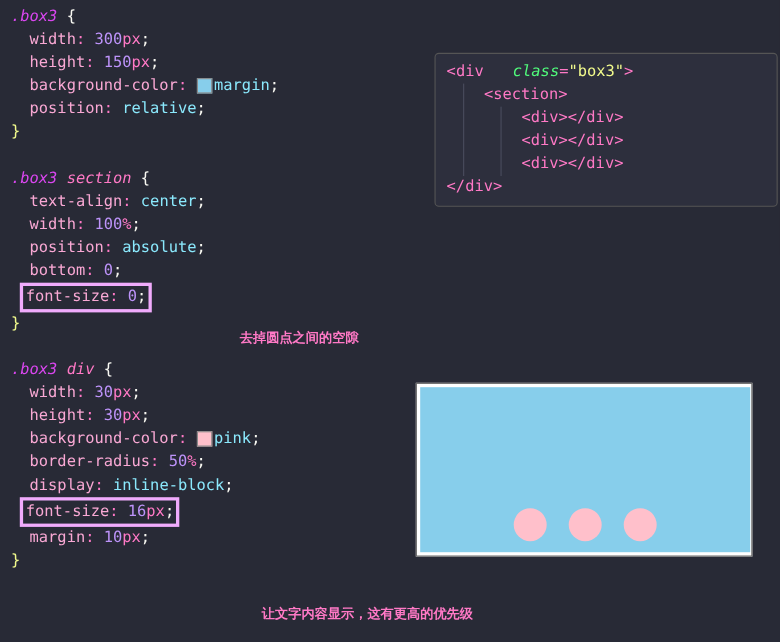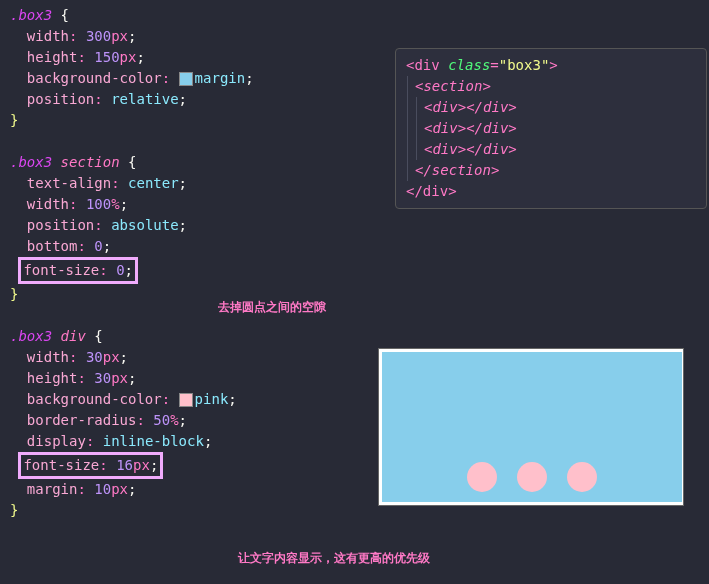--- a/index.html
+++ b/index.html
@@ -55,27 +55,26 @@
     width: 290px;
     background: #2d2f3d;
     border: 1px solid #555;
     border-radius: 4px;
     padding: 6px 10px;
     font-size: 14px;
     line-height: 1.5;
   }
   .html-panel .guide {
     border-left: 1px solid #4a4d5e;
-    margin-left: 1px;
-    padding-left: 7px;
-    font-style: italic;
+    margin-left: 15px;
+    padding-left: 18px;
   }
   .tag { color: #ff79c6; }
   .tagname { color: #ff79c6; }
-  .attr { color: #50fa7b; font-style: italic; }
+  .attr { color: #50fa7b; font-style: italic; margin-left: 18px; }
   .eq { color: #ff79c6; }
   .str { color: #f1fa8c; }
   
   .annotation {
     position: absolute;
     color: #ff79c6;
     font-weight: bold;
     font-size: 12px;
     font-family: sans-serif;
   }
@@ -150,21 +149,20 @@
 
 <div class="html-panel">
   <div class="line"><span class="tag">&lt;</span><span class="tagname">div</span> <span class="attr">class</span><span class="eq">=</span><span class="str">"box3"</span><span class="tag">&gt;</span></div>
   <div class="guide">
     <div class="line"><span class="tag">&lt;</span><span class="tagname">section</span><span class="tag">&gt;</span></div>
     <div class="guide">
       <div class="line"><span class="tag">&lt;</span><span class="tagname">div</span><span class="tag">&gt;&lt;/</span><span class="tagname">div</span><span class="tag">&gt;</span></div>
       <div class="line"><span class="tag">&lt;</span><span class="tagname">div</span><span class="tag">&gt;&lt;/</span><span class="tagname">div</span><span class="tag">&gt;</span></div>
       <div class="line"><span class="tag">&lt;</span><span class="tagname">div</span><span class="tag">&gt;&lt;/</span><span class="tagname">div</span><span class="tag">&gt;</span></div>
     </div>
-    <div class="line"><span class="tag">&lt;/</span><span class="tagname">section</span><span class="tag">&gt;</span></div>
   </div>
   <div class="line"><span class="tag">&lt;/</span><span class="tagname">div</span><span class="tag">&gt;</span></div>
 </div>
 
 <div class="annotation" style="top:298px;left:218px;">去掉圆点之间的空隙</div>
 <div class="annotation" style="top:549px;left:238px;width:320px;">让文字内容显示，这有更高的优先级</div>
 
 <div class="preview">
   <div class="preview-inner">
     <div class="preview-strip">

